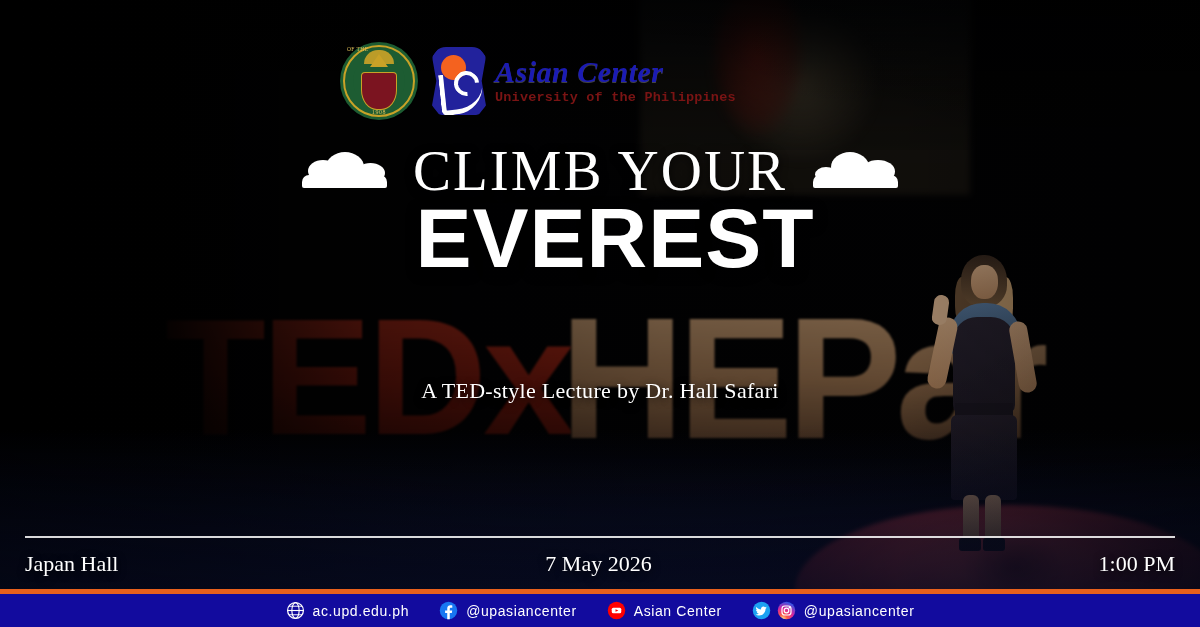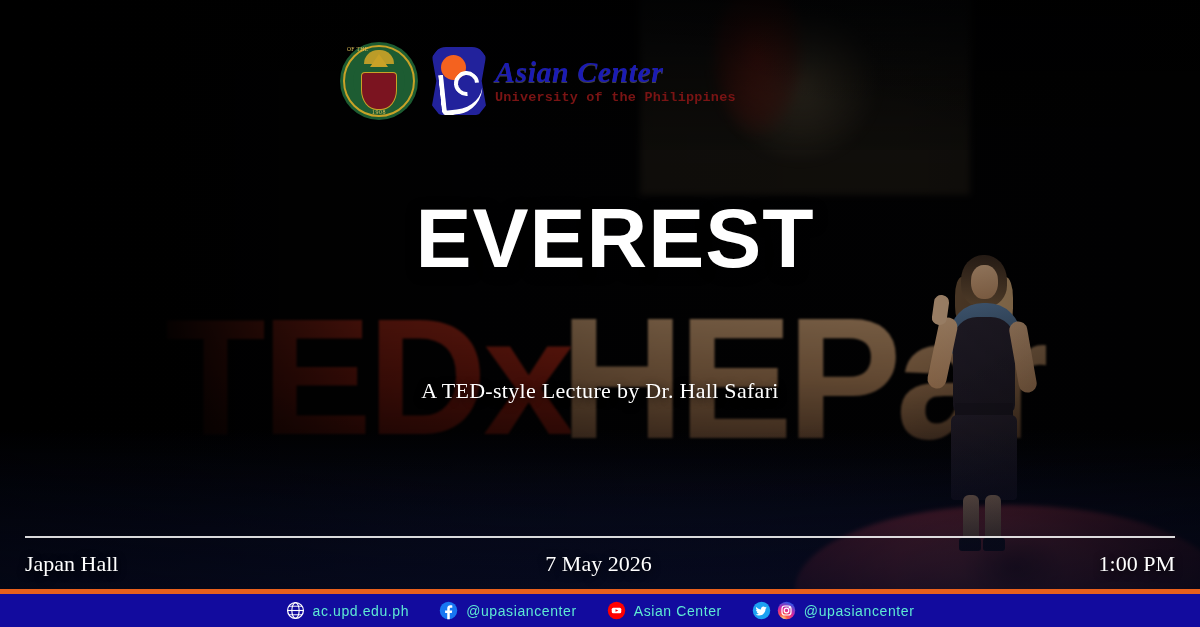--- a/index.html
+++ b/index.html
@@ -261,21 +261,21 @@
   .details .date{flex:1 1 auto;text-align:center;padding-right:20px;}
   .details .time{flex:0 0 auto;}
 
   
   .stripe-orange{position:absolute;left:0;top:589px;width:1200px;height:5px;background:#e8601c;}
   .footer{
     position:absolute;left:0;top:594px;width:1200px;height:33px;
     background:#120b9e;
     display:flex;align-items:center;justify-content:center;gap:30px;
     font-family:"Liberation Sans",sans-serif;
-    font-size:14px;color:#5eead4;letter-spacing:.6px;
+    font-size:14px;color:#ffffff;letter-spacing:.6px;
   }
   .f-item{display:flex;align-items:center;gap:8px;}
   .f-icon{width:19px;height:19px;flex:0 0 auto;display:block;}
   .f-icon.group{display:flex;gap:6px;width:auto;}
 </style>
 </head>
 <body>
 
 <div class="poster">
 
@@ -334,20 +334,35 @@
         <div class="swirl2"></div>
       </div>
       <div class="ac-text">
         <span class="ac-name">Asian Center</span>
         <span class="ac-sub">University of the Philippines</span>
       </div>
     </div>
 
   </div>
 
+  <div class="title-row">
+    <div class="cloud left">
+      <i class="b1"></i>
+        <i class="b2"></i>
+        <i class="b3"></i>
+        <i class="base"></i>
+    </div>
+    <div class="climb">CLIMB YOUR</div>
+    <div class="cloud right">
+      <i class="b1"></i>
+        <i class="b2"></i>
+        <i class="b3"></i>
+        <i class="base"></i>
+    </div>
+  </div>
 
   <div class="everest">EVEREST</div>
   <div class="byline">A TED-style Lecture by Dr. Hall Safari</div>
 
   <div class="rule"></div>
   <div class="details">
     <span class="venue">Japan Hall</span>
     <span class="date">7  May 2026</span>
     <span class="time">1:00 PM</span>
   </div>

